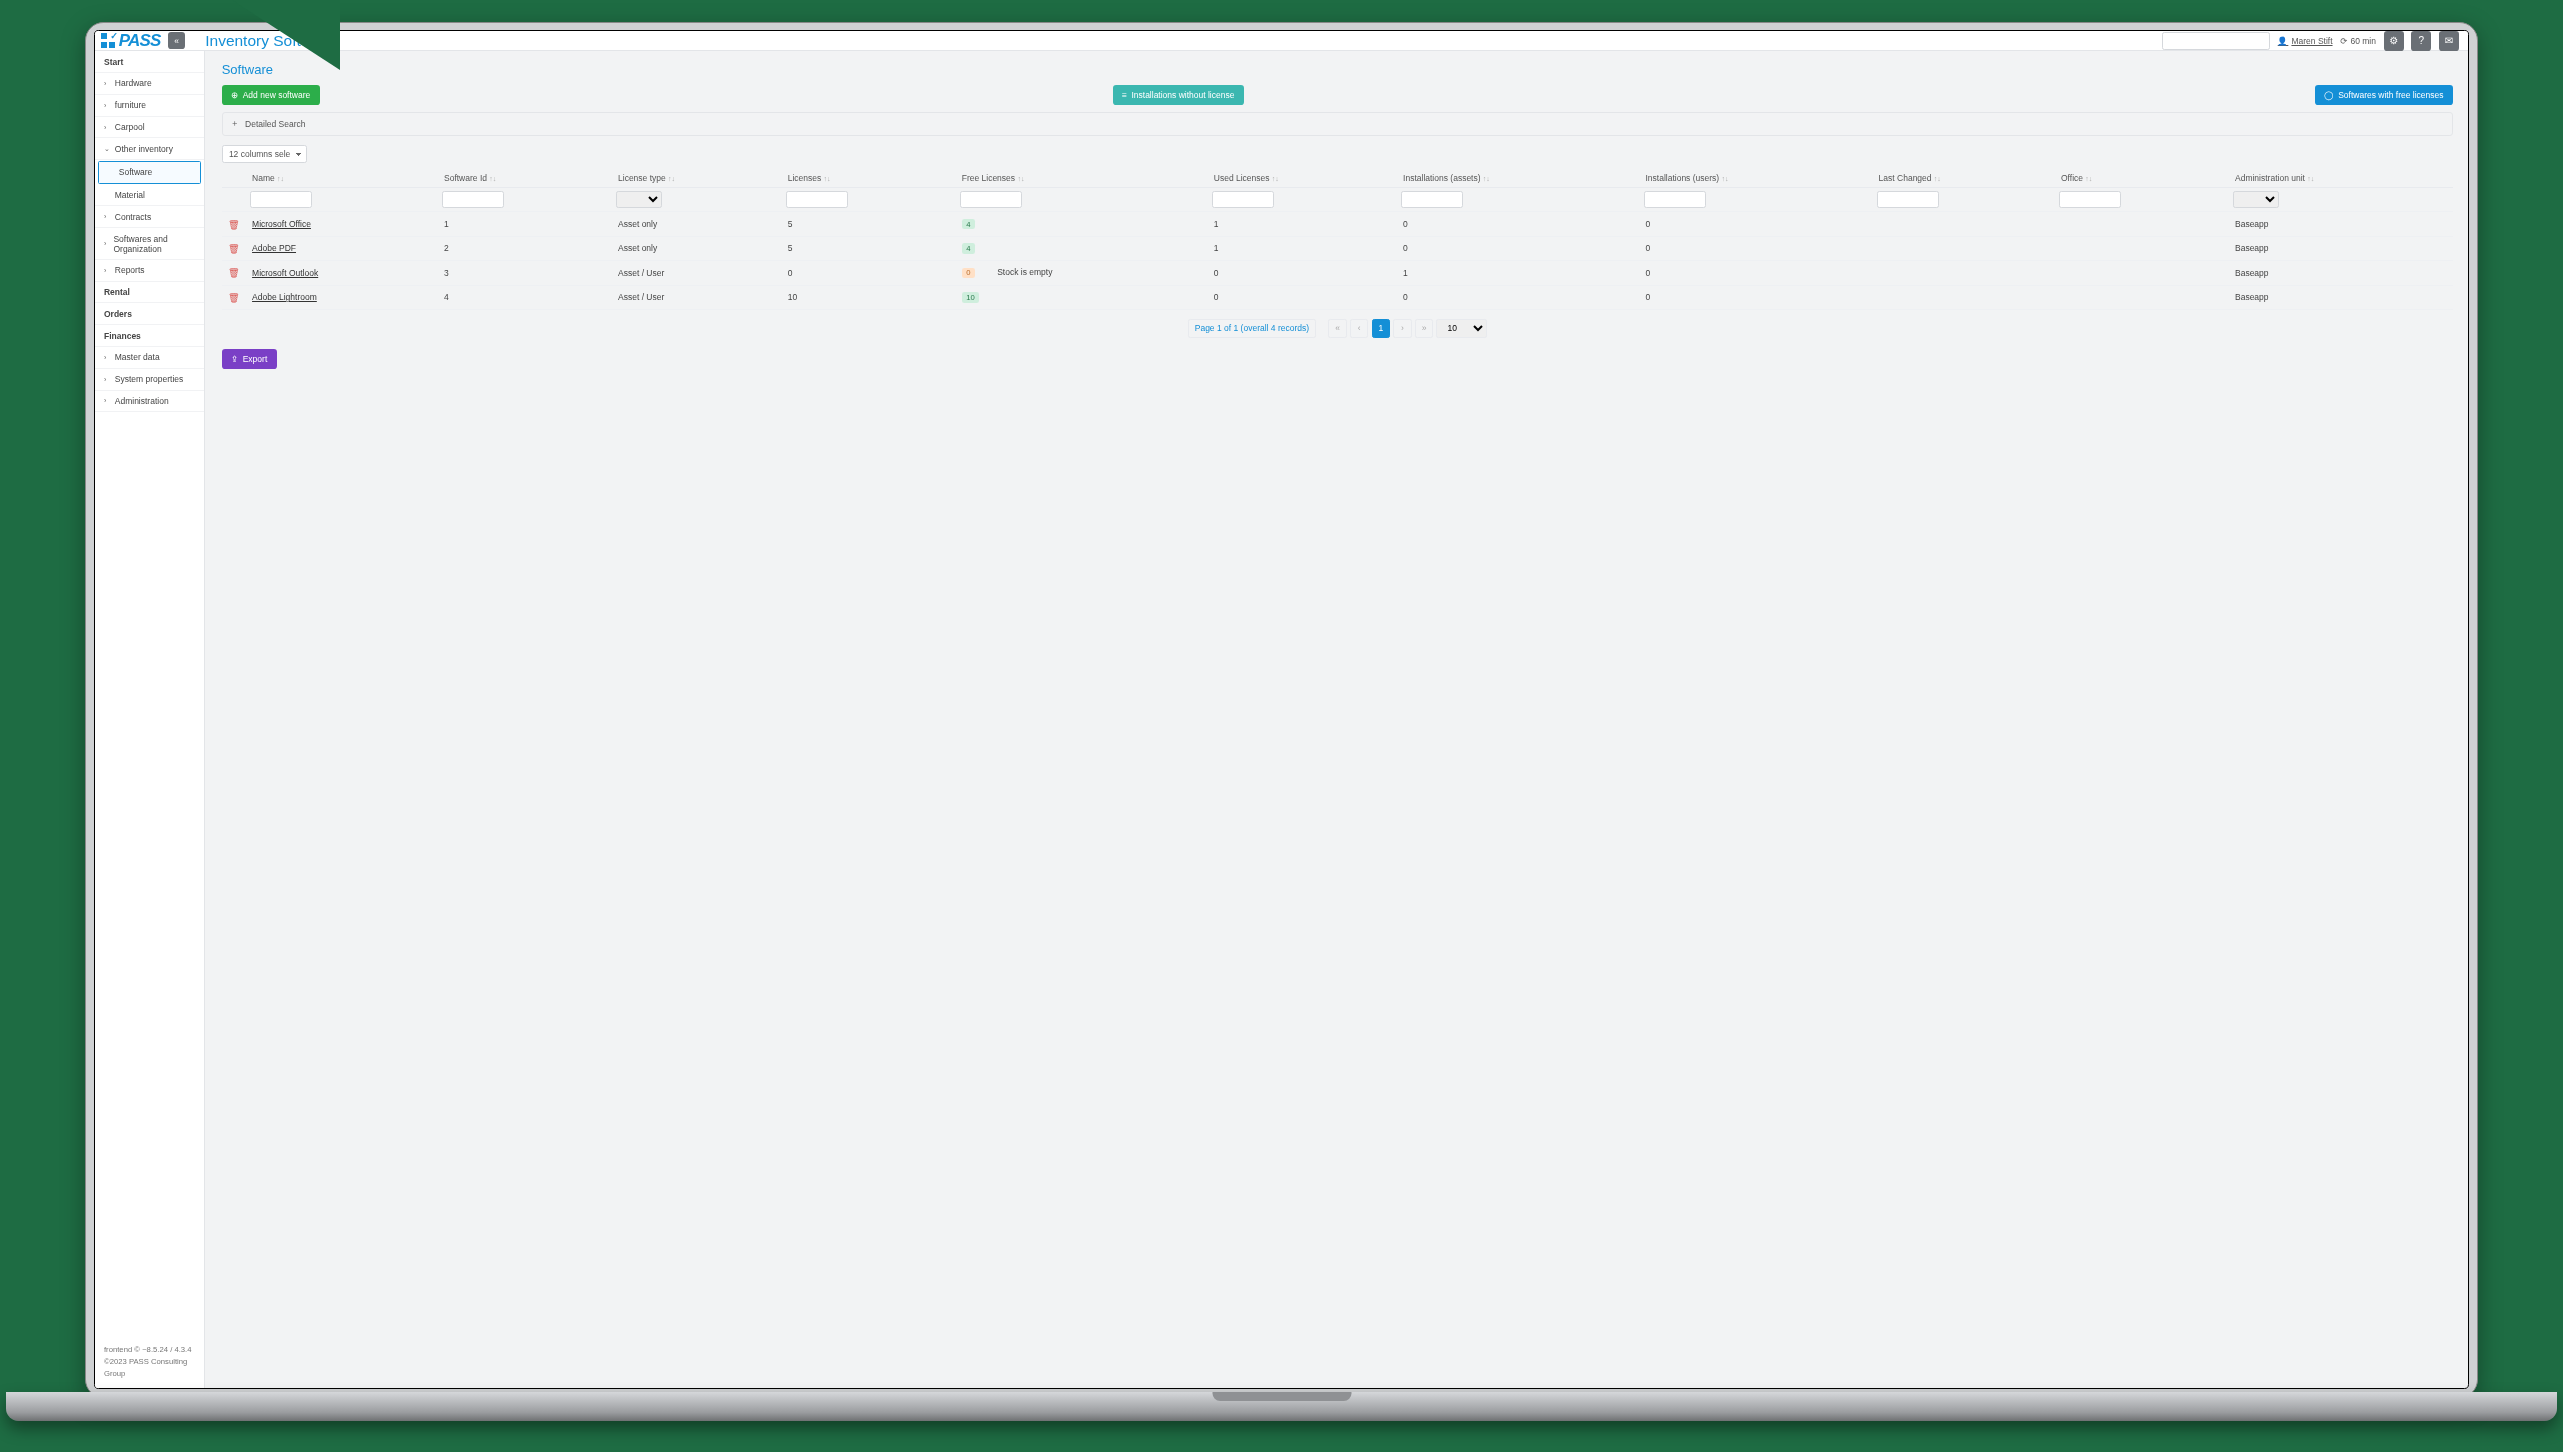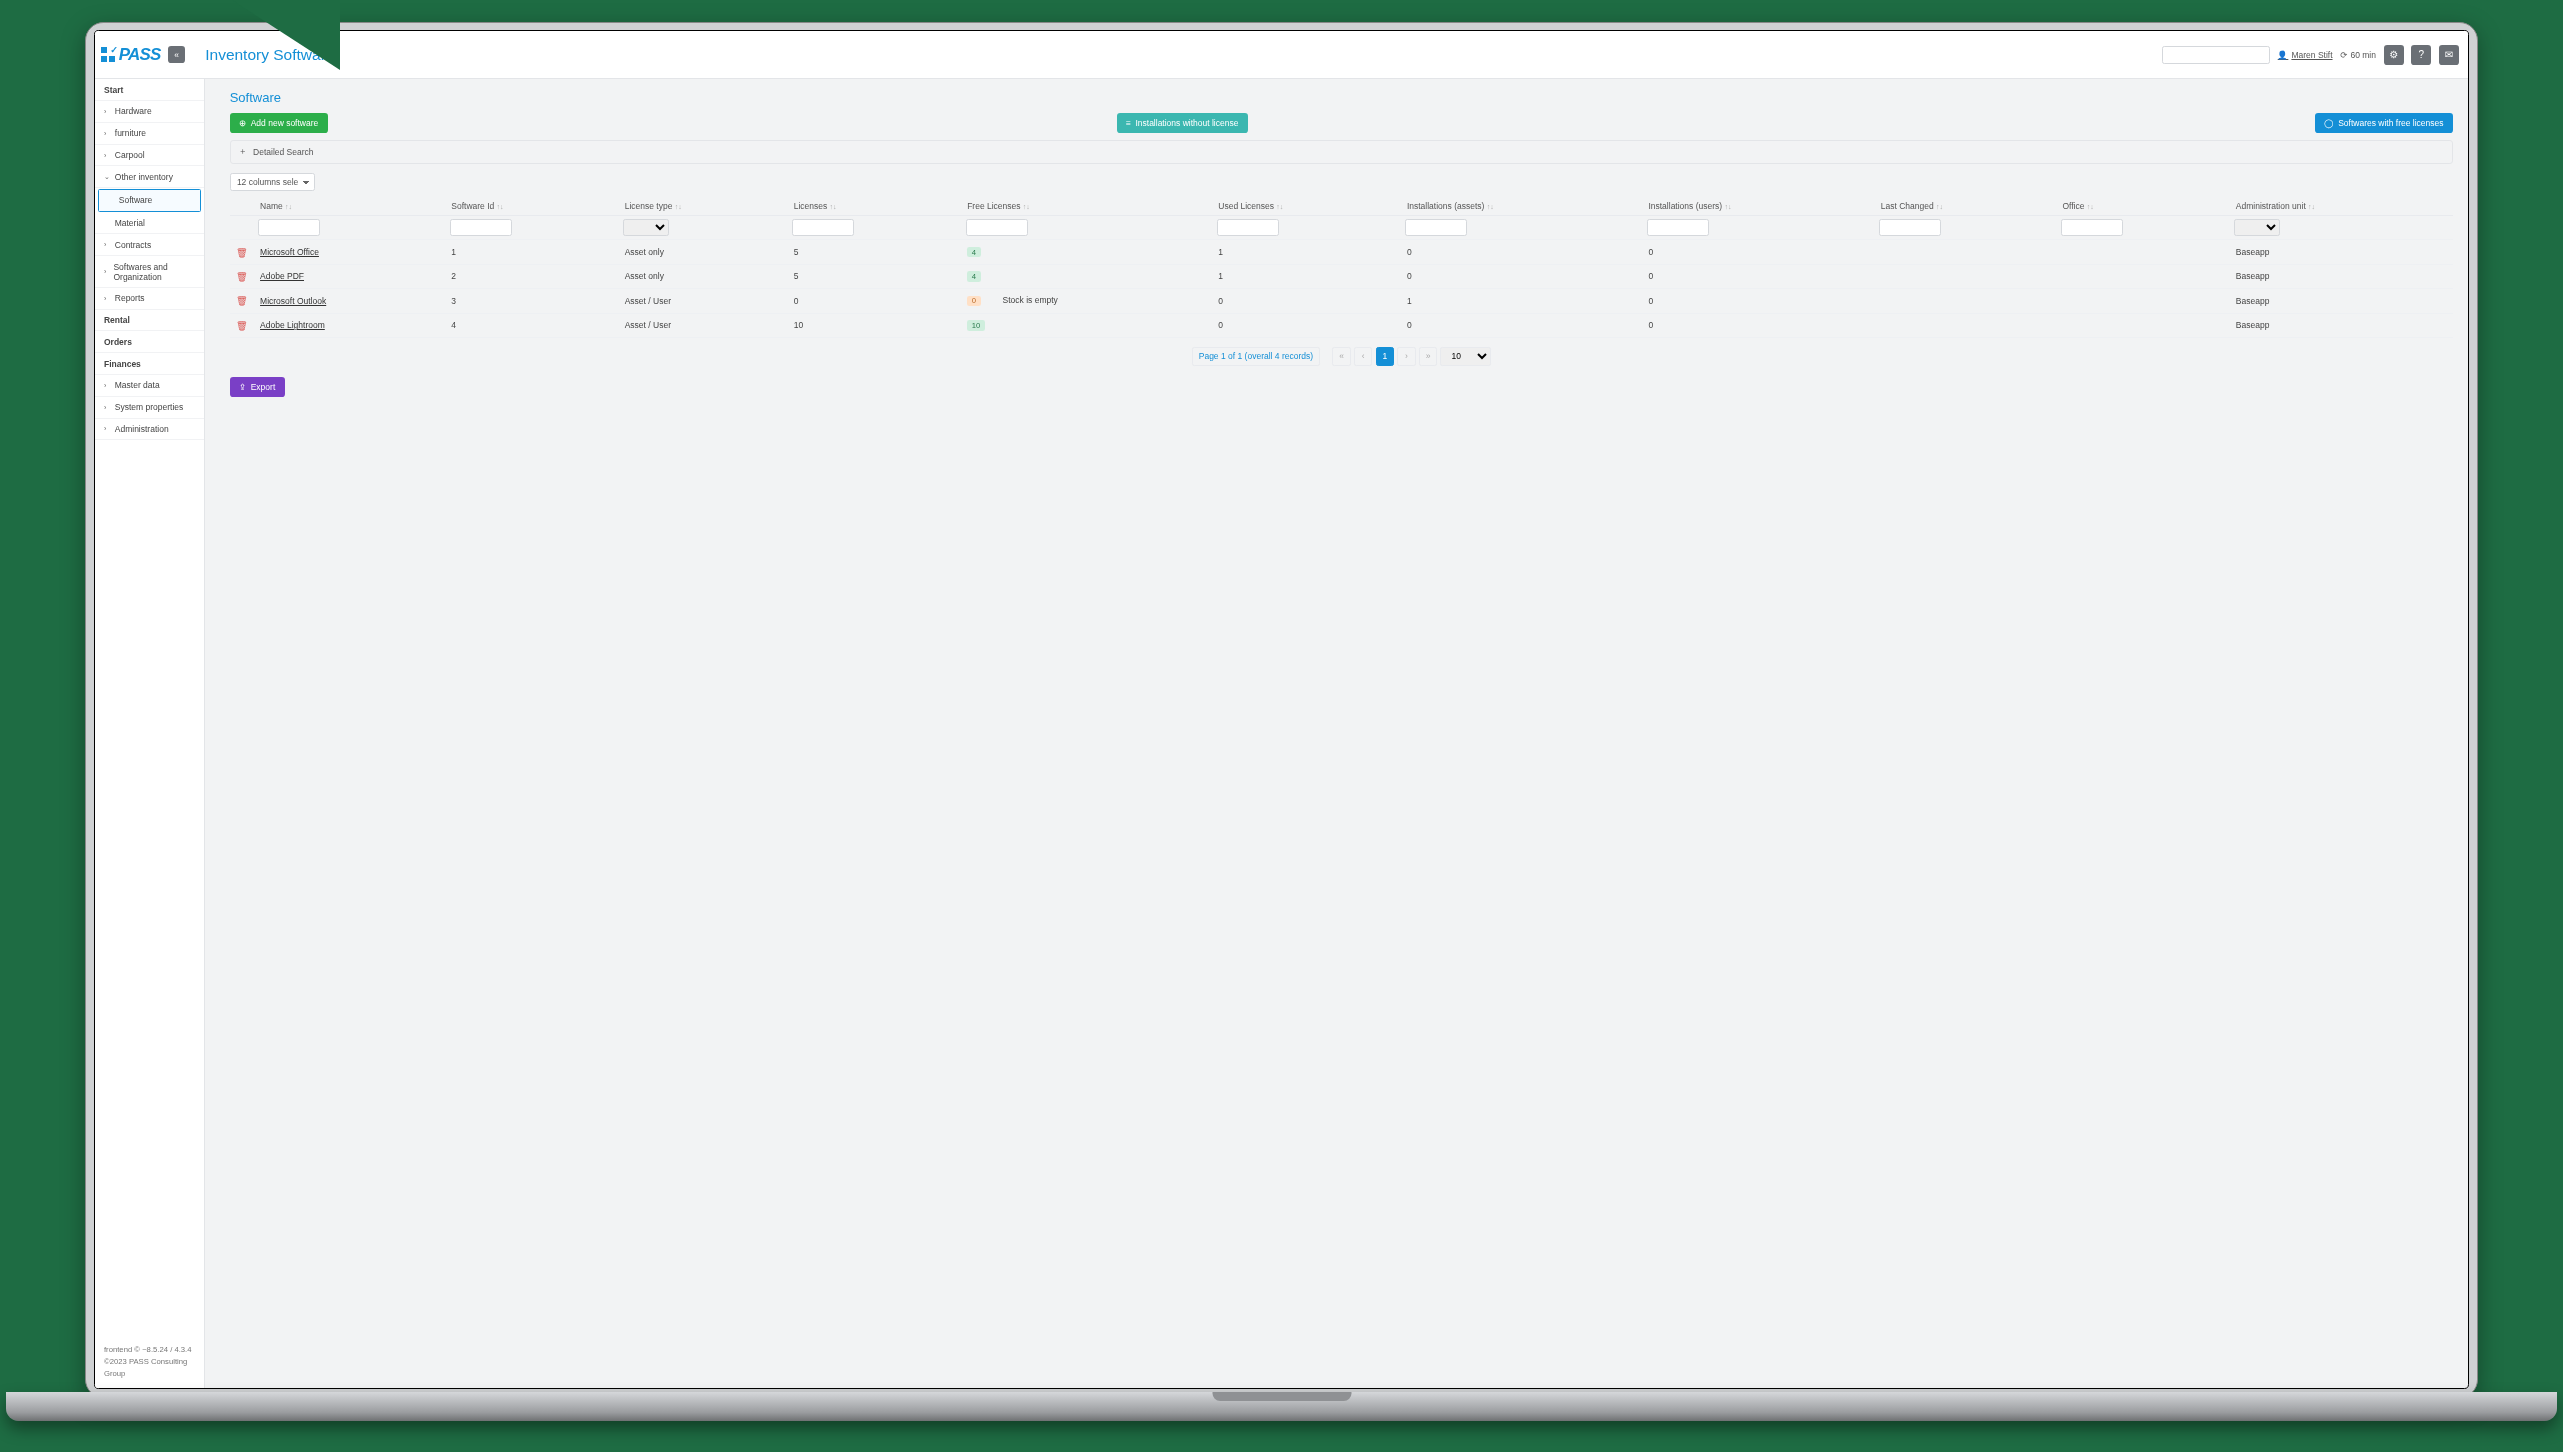--- a/index.html
+++ b/index.html
@@ -44,21 +44,21 @@
   }
   .laptop-notch {
     position: absolute; top: 0; left: 50%; transform: translateX(-50%);
     width: 139px; height: 9.3px;
     background: #8f9194;
     border-radius: 0 0 7.7px 7.7px;
   }
   
   .app-header {
     display: flex; align-items: center;
-    height: 48px;
+    height: 20px;
     background: #fff;
     border-bottom: 0.8px solid #e3e5e8;
     padding: 0 9.3px 0 6.2px;
   }
   .logo {
     font-weight: 800; letter-spacing: -0.8px;
     font-size: 17px; font-style: italic;
     color: #148fd6; display: flex; align-items: center; gap: 2.3px;
   }
   .logo-mark {
@@ -88,21 +88,21 @@
     padding: 0 4.6px; font-size:8.5px;
   }
   .user-link { font-size:8.5px; color:#555; text-decoration:underline; display:flex; gap:3.1px; align-items:center;}
   .session { font-size:8.5px; color:#555; display:flex; gap:3.1px; align-items:center;}
   .hdr-btn {
     width:20px; height:20px; border-radius:3.1px; background:#6a6f75;
     color:#fff; display:flex; align-items:center; justify-content:center;
     cursor:pointer; font-size:10px;
   }
   
-  .app-body { flex:1; display:flex; overflow:hidden;gap:8px; }
+  .app-body { flex:1; display:flex; overflow:hidden; }
   .sidebar {
     width: 110px; background:#fff; border-right:0.8px solid #e3e5e8;
     display:flex; flex-direction:column; font-size:8.5px;
   }
   .nav-item {
     padding: 5.4px 7.7px 5.4px 9.3px; color:#444; cursor:pointer;
     border-bottom:0.8px solid #f1f2f4; display:flex; align-items:center; gap:4.6px;
   }
   .nav-item.bold { font-weight:600; }
   .nav-item .chev { width:6.2px; font-size:7px; color:#666; }

